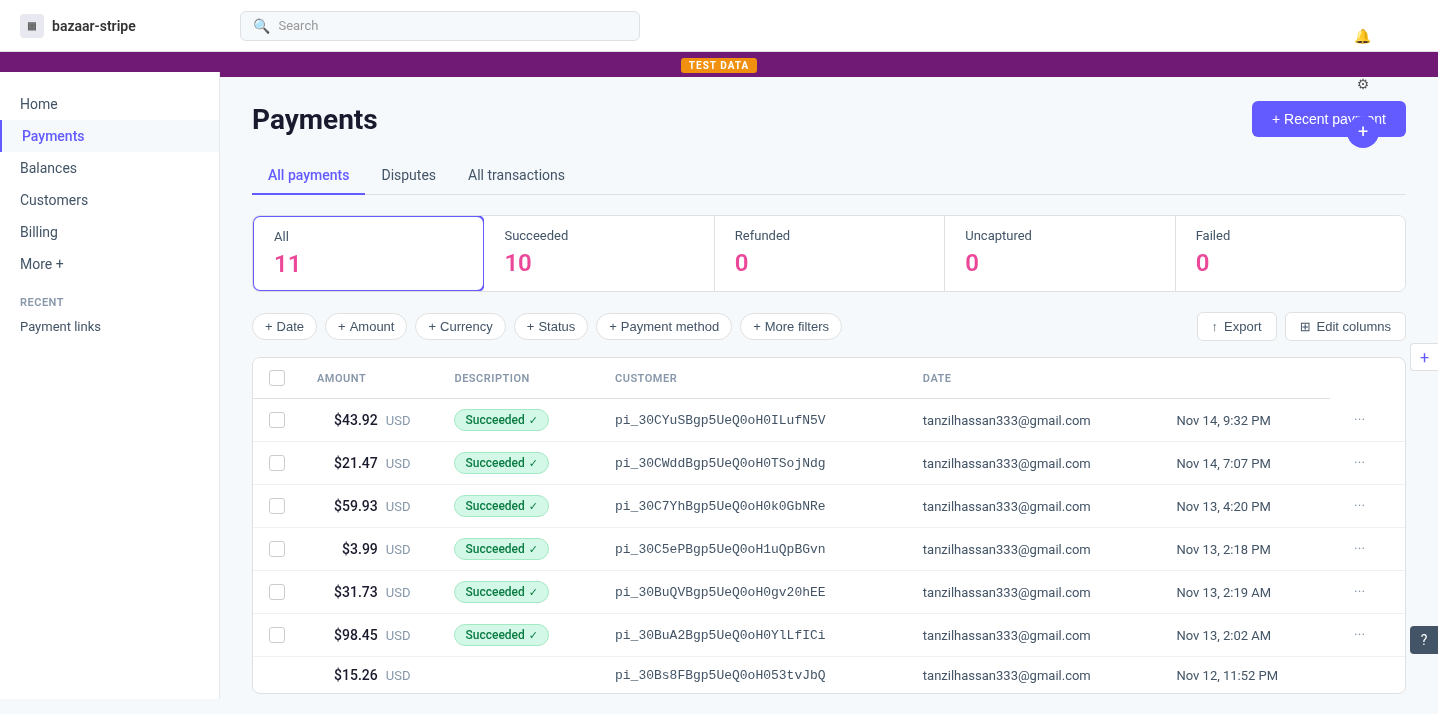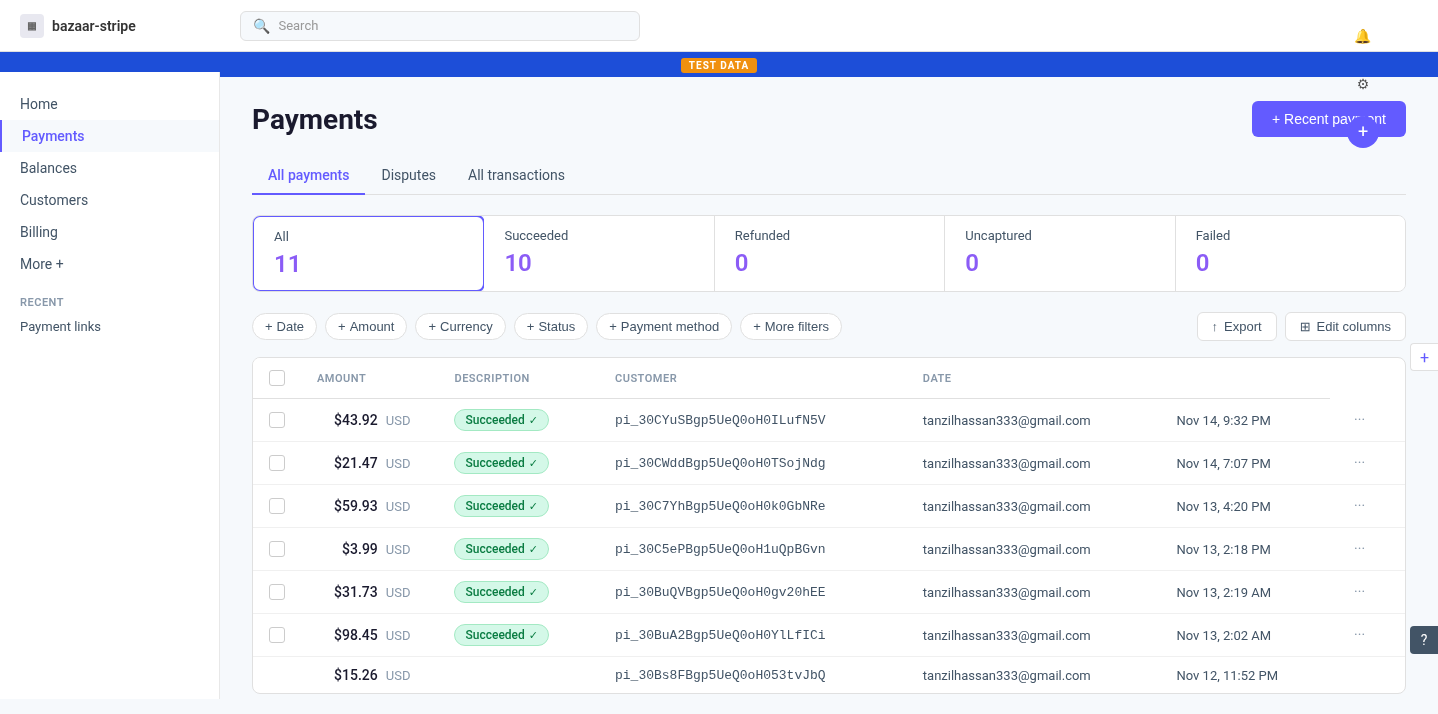--- a/index.html
+++ b/index.html
@@ -15,21 +15,21 @@
     .topnav-search { flex: 1; max-width: 400px; display: flex; align-items: center; background: #f6f9fc; border: 1px solid #e0e0e0; border-radius: 6px; padding: 6px 12px; gap: 8px; color: #999; }
     .topnav-right { margin-left: auto; display: flex; align-items: center; gap: 16px; flex-direction: column; }
     .developers-link { font-weight: 500; color: #333; cursor: pointer; }
     .test-mode { display: flex; align-items: center; gap: 8px; color: #666; }
     .toggle { width: 36px; height: 20px; background: #635bff; border-radius: 10px; position: relative; cursor: pointer; }
     .toggle-knob { width: 16px; height: 16px; background: #fff; border-radius: 50%; position: absolute; top: 2px; right: 2px; }
     .topnav-icon { width: 32px; height: 32px; display: flex; align-items: center; justify-content: center; cursor: pointer; color: #555; border-radius: 50%; }
     .plus-btn { width: 32px; height: 32px; background: #635bff; border-radius: 50%; display: flex; align-items: center; justify-content: center; color: #fff; cursor: pointer; font-size: 18px; }
 
     
-    .test-banner { text-align: center; background: #1d4ed8; padding: 4px; margin-top: 52px; }
+    .test-banner { text-align: center; background: #701a75; padding: 4px; margin-top: 52px; }
     .test-badge { display: inline-block; background: #f0900e; color: #fff; font-size: 10px; font-weight: 700; padding: 2px 8px; border-radius: 3px; letter-spacing: 1px; }
 
     
     .layout { display: flex; margin-top: 0; min-height: calc(100vh - 72px); }
 
     
     .sidebar { width: 220px; background: #fff; border-right: 1px solid #e8e8e8; padding: 16px 0; position: fixed; top: 72px; bottom: 15px; overflow-y: auto; }
     .sidebar-item { padding: 8px 20px; cursor: pointer; color: #425466; font-size: 14px; display: flex; align-items: center; gap: 8px; }
     .sidebar-item.active { color: #635bff; border-left: 2px solid #635bff; background: #f6f9fc; font-weight: 500; }
     .sidebar-section-label { padding: 16px 20px 4px; font-size: 11px; color: #8898aa; text-transform: uppercase; letter-spacing: 0.5px; font-weight: 600; }
@@ -47,21 +47,21 @@
     .tabs { display: flex; gap: 0; border-bottom: 1px solid #e0e0e0; margin-bottom: 20px; }
     .tab { padding: 10px 16px; cursor: pointer; color: #425466; font-size: 14px; border-bottom: 2px solid transparent; margin-bottom: -1px; }
     .tab.active { color: #635bff; border-bottom: 2px solid #635bff; font-weight: 500; }
 
     
     .stats-row { display: flex; gap: 0; margin-bottom: 20px; border: 1px solid #e0e0e0; border-radius: 8px; overflow: hidden; }
     .stat-card { flex: 1; padding: 12px 20px; border-right: 1px solid #e0e0e0; background: #fff; cursor: pointer; }
     .stat-card:last-child { border-right: none; }
     .stat-card.selected { border: 2px solid #635bff; margin: -1px; border-radius: 8px; }
     .stat-label { font-size: 13px; color: #425466; margin-bottom: 6px; }
-    .stat-value { font-size: 24px; font-weight: 600; color: #8b5cf6; }
+    .stat-value { font-size: 24px; font-weight: 600; color: #ec4899; }
 
     
     .filters-row { display: flex; align-items: center; justify-content: space-between; margin-bottom: 16px; }
     .filters-left { display: flex; gap: 8px; flex-wrap: wrap; }
     .filter-btn { display: flex; align-items: center; gap: 4px; padding: 5px 12px; border: 1px solid #e0e0e0; border-radius: 20px; background: #fff; cursor: pointer; font-size: 13px; color: #425466; }
     .filters-right { display: flex; gap: 8px; }
     .action-btn { display: flex; align-items: center; gap: 6px; padding: 6px 14px; border: 1px solid #e0e0e0; border-radius: 6px; background: #fff; cursor: pointer; font-size: 13px; color: #425466; }
 
     
     .table-wrap { background: #fff; border: 1px solid #e0e0e0; border-radius: 8px; overflow: hidden; }

